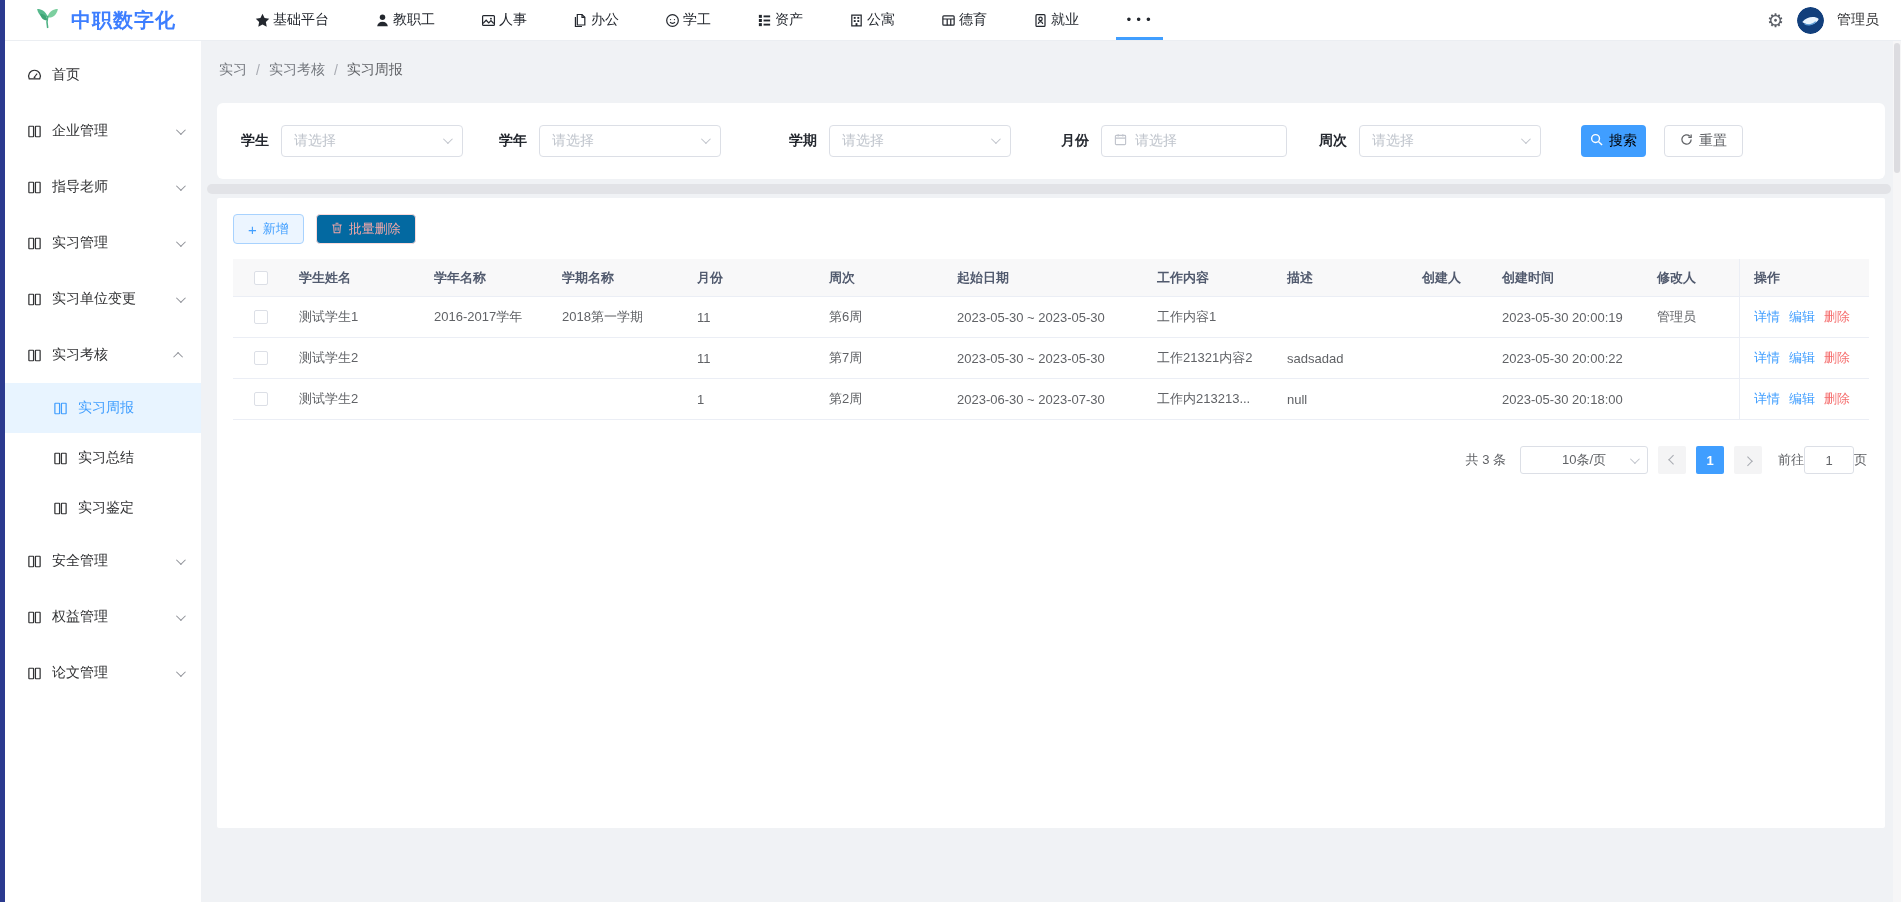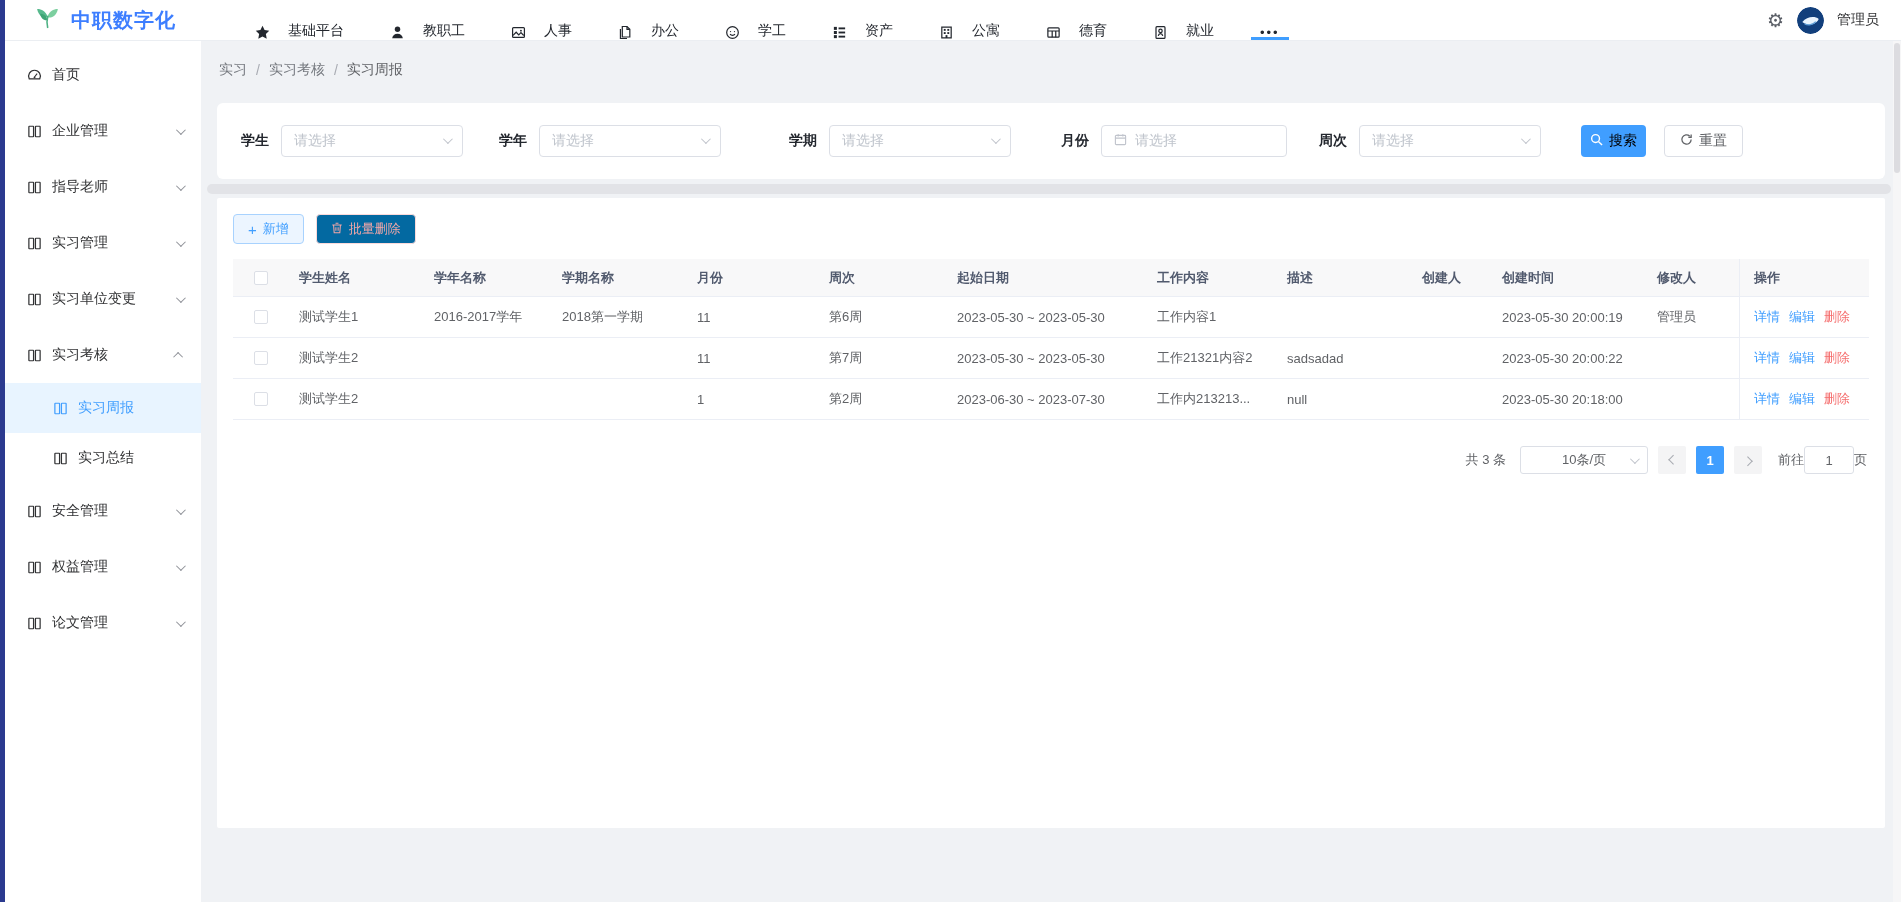--- a/index.html
+++ b/index.html
@@ -8,22 +8,22 @@
 
   
   .accent-strip { position:fixed; left:0; top:0; width:5px; height:902px; background:#2b3a8f; z-index:60; }
 
   
   .topbar { position:fixed; top:0; left:0; width:1901px; height:41px; background:#fff;
     border-bottom:1px solid #ebeef2; display:flex; align-items:center; z-index:50; }
   .logo-wrap { display:flex; align-items:center; gap:10px; padding-left:34px; width:240px; flex:0 0 240px; }
   .logo-text { font-size:20px; font-weight:bold; color:#3d7eff; letter-spacing:1px; white-space:nowrap;font-family:Liberation Serif, serif; }
   .top-nav { display:flex; align-items:center; height:100%; }
-  .nav-item { position:relative; display:flex; align-items:flex-end; gap:18px; height:100%;
-    padding:0 15px; margin-right:16px; font-size:14px; color:#23272e; cursor:pointer; white-space:nowrap; }
+  .nav-item { position:relative; display:flex; align-items:center; gap:3px; height:100%;
+    padding:0 15px; margin-right:16px; font-size:14px; color:#23272e; cursor:pointer; white-space:nowrap;font-family:Liberation Mono, monospace; }
   .nav-item .nicon { display:flex; align-items:center; color:#23272e; }
   .nav-item.active::after { content:""; position:absolute; left:6px; right:6px; bottom:0;
     height:3px; background:#409eff; }
   .nav-item.more { font-size:13px; letter-spacing:2px; color:#23272e; }
   .top-right { margin-left:auto; display:flex; align-items:center; gap:13px; padding-right:22px; }
   .gear { font-size:19px; color:#5a5e66; cursor:pointer; line-height:1; }
   .avatar { width:27px; height:27px; border-radius:50%; overflow:hidden; cursor:pointer; }
   .username { font-size:14px; color:#303133; cursor:pointer; }
 
   
@@ -321,20 +321,29 @@
     <span>实习周报</span>
   </div>
   <div class="submenu-item">
     <span class="micon">
       <svg viewBox="0 0 16 16" width="15" height="15" fill="none" stroke="currentColor" stroke-width="1.3">
           <rect x="2" y="2.4" width="5" height="11.2" rx=".5"></rect>
           <rect x="9" y="2.4" width="5" height="11.2" rx=".5"></rect>
         </svg>
     </span>
     <span>实习总结</span>
+  </div>
+  <div class="submenu-item">
+    <span class="micon">
+      <svg viewBox="0 0 16 16" width="15" height="15" fill="none" stroke="currentColor" stroke-width="1.3">
+          <rect x="2" y="2.4" width="5" height="11.2" rx=".5"></rect>
+          <rect x="9" y="2.4" width="5" height="11.2" rx=".5"></rect>
+        </svg>
+    </span>
+    <span>实习鉴定</span>
   </div>
   <div class="menu-item">
     <span class="micon">
       <svg viewBox="0 0 16 16" width="15" height="15" fill="none" stroke="currentColor" stroke-width="1.3">
           <rect x="2" y="2.4" width="5" height="11.2" rx=".5"></rect>
           <rect x="9" y="2.4" width="5" height="11.2" rx=".5"></rect>
         </svg>
     </span>
     <span>安全管理</span>
     <span class="chev down"></span>

